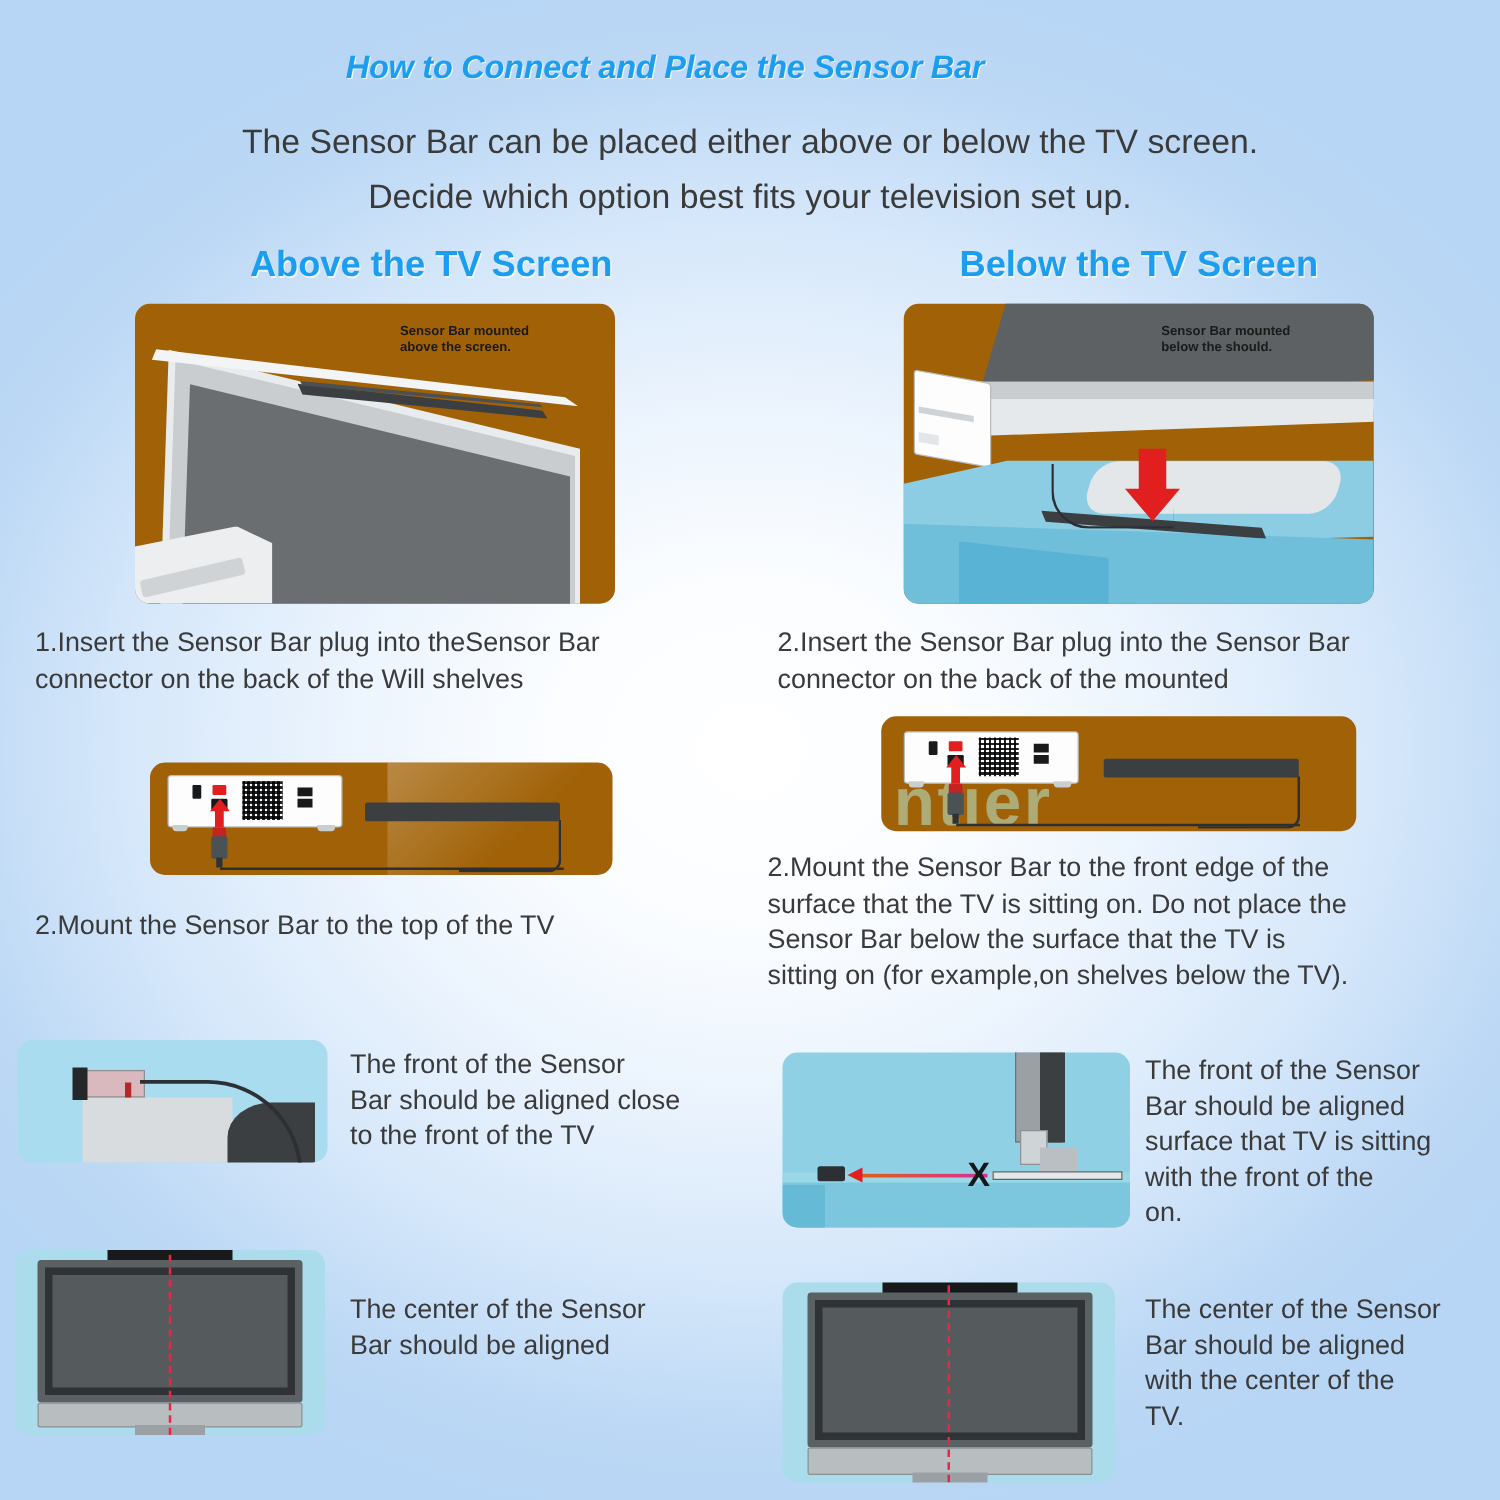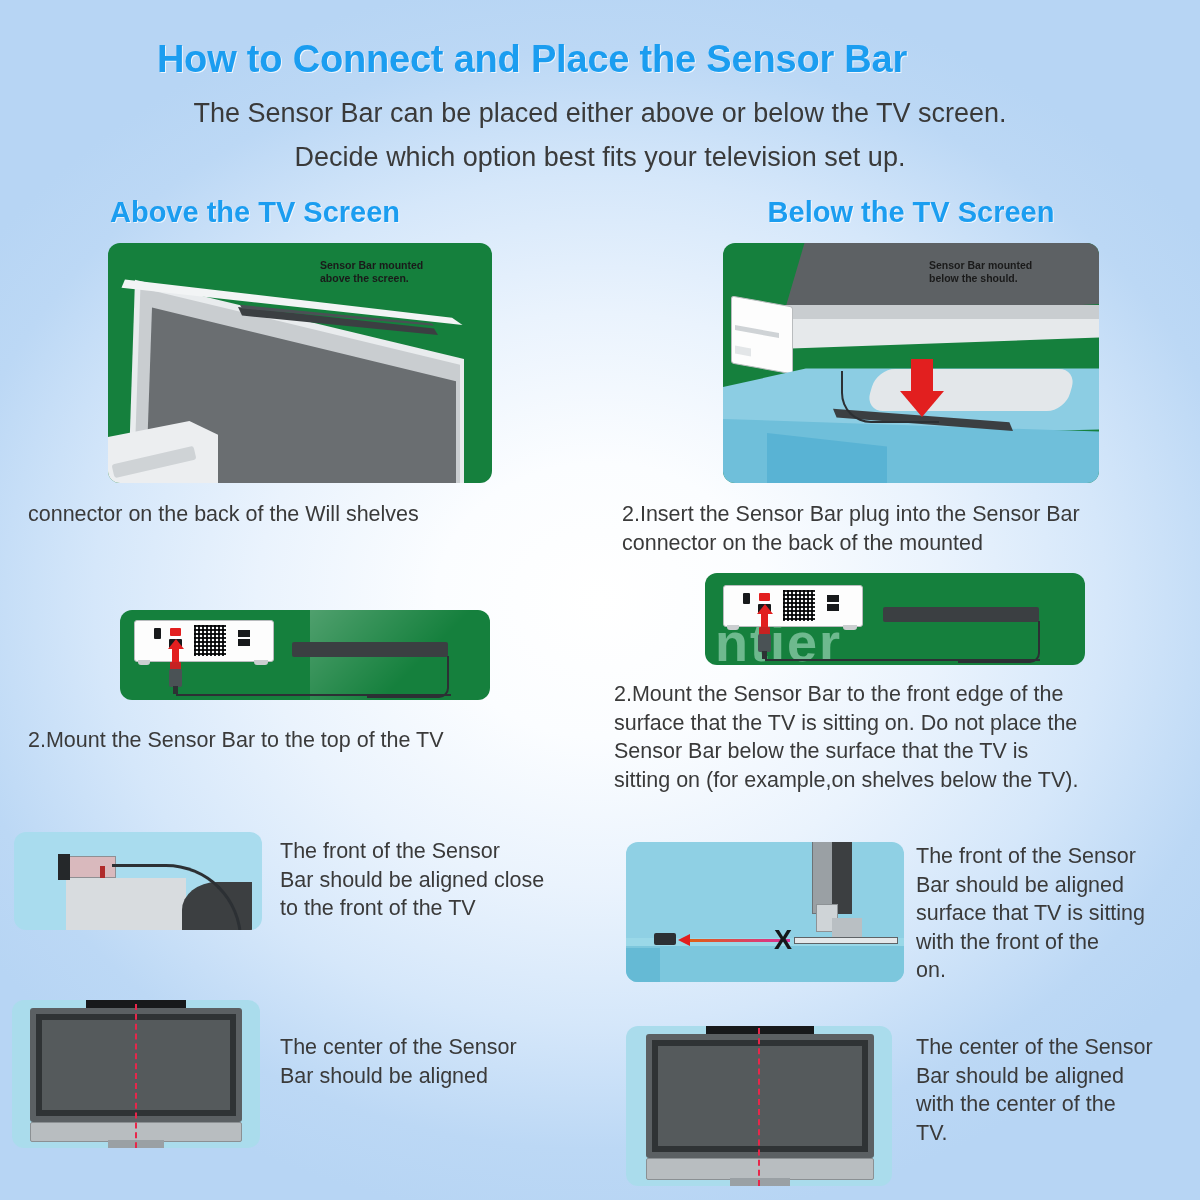--- a/index.html
+++ b/index.html
@@ -9,43 +9,44 @@
     background:#bdd9f6;
     background-image: radial-gradient(ellipse 62% 52% at 50% 50%, #ffffff 0%, #fbfdff 22%, #eaf3fd 46%, #d5e7fa 68%, #bcd8f5 88%, #b7d5f4 100%);
     position:relative;
     overflow:hidden;
   }
   .page { position:absolute; inset:0; }
 
   
   .main-title {
     position:absolute; left:0; top:38px; width:1064px; text-align:center;
-    font-size:38px; font-weight:bold; color:#1b9df0; letter-spacing:-0.2px;
+    font-size:26px; font-weight:bold; color:#1b9df0; letter-spacing:-0.2px;
     text-shadow:1px 1px 0 rgba(255,255,255,.75);
+    font-style:italic;
   }
   .sub-line {
     position:absolute; left:0; width:1200px; text-align:center;
     font-size:27px; color:#3a3a3a;
   }
   .sub1 { top:98px; }
   .sub2 { top:142px; }
 
   .col-head {
     position:absolute; font-size:29px; font-weight:bold; color:#1b9df0;
     text-shadow:1px 1px 0 rgba(255,255,255,.7);
   }
-  .col-head.left { left:110px; top:196px; width:380px; text-align:left; }
+  .col-head.left { left:110px; top:196px; width:380px; text-align:right; }
   .col-head.right { left:725px; top:196px; width:372px; text-align:center; }
 
   
   .body-text { position:absolute; font-size:21.5px; color:#3a3a3a; line-height:28.5px; }
 
   
   .panel { position:absolute; border-radius:12px; overflow:hidden; background:#a9dcee; }
-  .panel.sky { background:#15803d; }
+  .panel.sky { background:#a16207; }
 
   .cap {
     position:absolute; font-size:10.5px; font-weight:bold; color:#1a1a1a;
     line-height:13px; text-align:left;
   }
 
   
   .shp { position:absolute; }
   .bar-dark { background:#3b3f42; border:1px solid #23262a; }
   .tv-screen { background:#555a5c; }
@@ -127,20 +128,21 @@
     <div class="shp" style="left:188px; top:116px; width:22px; height:36px; background:#e21f1f;"></div>
     <div class="shp" style="left:177px; top:148px; width:0; height:0;
          border-left:22px solid transparent; border-right:22px solid transparent; border-top:26px solid #e21f1f;"></div>
     <div class="cap" style="right:10px; top:16px; width:160px;">
       <div>Sensor Bar mounted</div>
       <div>below the should.</div>
     </div>
   </div>
 
   <div class="body-text" style="left:28px; top:500px; width:560px;">
+    <div>1.Insert the Sensor Bar plug into theSensor Bar</div>
     <div>connector on the back of the Will shelves</div>
   </div>
   <div class="body-text" style="left:622px; top:500px; width:570px;">
     <div>2.Insert the Sensor Bar plug into the Sensor Bar</div>
     <div> connector on the back of the mounted</div>
   </div>
 
   <div class="panel sky" style="left:705px; top:573px; width:380px; height:92px;">
     <div class="wm" style="left:10px; top:38px; font-size:54px; letter-spacing:2px;">ntier</div>
 

